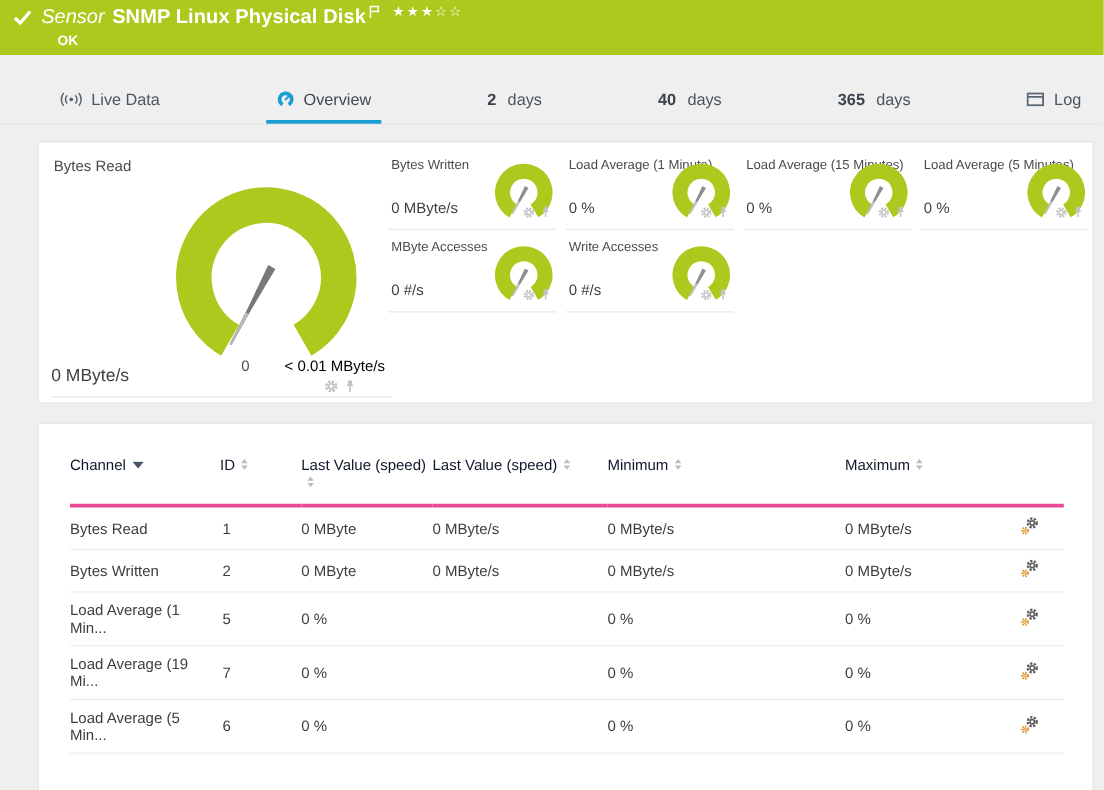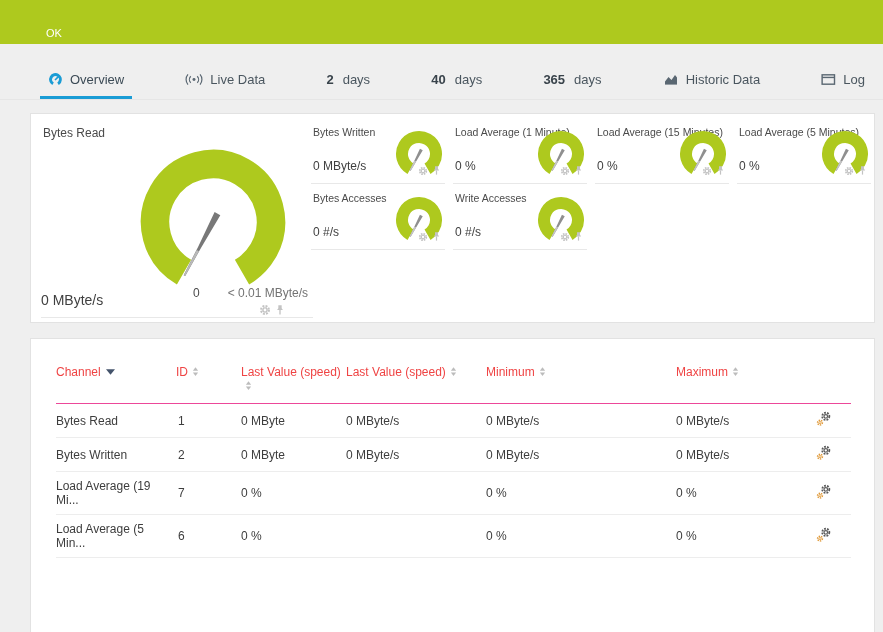--- a/index.html
+++ b/index.html
@@ -7,21 +7,21 @@
        font-family:"Liberation Sans",sans-serif;-webkit-font-smoothing:antialiased;}
 
   
   .topbar{position:absolute;left:0;top:0;right:0;height:44px;background:#aec91e;}
   .tb-line{position:absolute;left:10px;top:5px;display:flex;align-items:center;color:#fff;}
   .tb-check{display:flex;margin-right:7px;}
   .kind{font-style:italic;font-size:16px;margin-right:6px;}
   .title{font-weight:bold;font-size:16px;letter-spacing:.1px;}
   .flag{display:flex;margin:-10px 0 0 2px;}
   .stars{font-size:11px;letter-spacing:1.5px;margin:-10px 0 0 10px;color:#fff;}
-  .status-ok{position:absolute;left:46px;top:27px;color:#fff;font-weight:normal;font-size:11px;}
+  .status-ok{position:absolute;left:46px;top:27px;color:#fff;font-weight:bold;font-size:11px;}
 
   
   .tabs{position:absolute;left:0;top:62px;right:0;height:38px;display:flex;
         justify-content:space-between;align-items:stretch;padding:0 10px 0 40px;
         box-sizing:border-box;border-bottom:1px solid #e6e6e6;}
   .tab{display:flex;align-items:center;gap:7px;padding:0 8px;font-size:13px;color:#4a565f;
        border-bottom:3px solid transparent;cursor:pointer;white-space:nowrap;}
   .tab .ic{display:flex;color:#5a6772;}
   .tab.active{border-bottom-color:#1a9cd5;color:#3b4a55;}
   .tab.active .ic{color:#1a9cd5;}
@@ -29,99 +29,105 @@
 
   
   .panel{position:absolute;background:#fff;border:1px solid #e2e2e2;box-sizing:border-box;}
   .panel-gauges{left:30px;top:113px;width:845px;height:210px;}
   .panel-table{left:30px;top:338px;width:845px;height:300px;}
 
   
   .bg-label{position:absolute;left:12px;top:12px;font-size:12px;color:#4a4a4a;}
   .bg-svg{position:absolute;left:106px;top:32px;}
   .bg-scale-min{position:absolute;left:162px;top:172px;font-size:12px;color:#4a4a4a;}
-  .bg-scale-max{position:absolute;right:566px;top:172px;font-size:12px;color:#737373;}
+  .bg-scale-max{position:absolute;right:566px;top:172px;font-size:12px;color:#000000;}
   .bg-value{position:absolute;left:10px;top:178px;font-size:14px;color:#3f3f3f;}
   .icon-row{display:flex;gap:4px;align-items:center;color:#c3c3c3;}
   .bg-icons{position:absolute;left:228px;top:188px;}
   .bg-sep{position:absolute;left:10px;top:203px;width:272px;border-bottom:1px solid #e8e8e8;}
 
   
   .sg-grid{position:absolute;left:280px;top:4px;width:560px;display:grid;
            grid-template-columns:repeat(4,1fr);column-gap:8px;}
   .sg-cell{position:relative;height:65px;border-bottom:1px solid #e8e8e8;}
   .sg-label{position:absolute;left:2px;top:8px;font-size:10.5px;color:#4a4a4a;white-space:nowrap;}
   .sg-svg{position:absolute;right:2px;top:12px;}
   .sg-value{position:absolute;left:2px;bottom:10px;font-size:12px;color:#3f3f3f;}
   .sg-icons{position:absolute;right:4px;bottom:3px;}
 
   
   .chan-table{margin:26px 25px 0;border-collapse:collapse;table-layout:fixed;width:795px;
               font-size:12px;color:#3d3d3d;}
-  .chan-table th{font-weight:normal;color:#ef4444;padding:0 0 10px;vertical-align:top;
-                 border-bottom:1px solid #ec4899;font-size:12px;}
+  .chan-table th{font-weight:normal;color:#0f172a;padding:0 0 10px;vertical-align:top;
+                 border-bottom:3px solid #ec4899;font-size:12px;}
   .h-ch{text-align:left;}
   .h-c{text-align:left;}
   .chan-table td{border-bottom:1px solid #ededed;padding:7px 0;height:13px;}
   .c-ch{text-align:left;}
   .c-id{text-align:left;padding-left:2px !important;}
   .c-num{text-align:left;}
   .c-edit{text-align:center;}
   .sort{margin-left:4px;vertical-align:-1px;}
   .caret{margin-left:5px;vertical-align:1px;}
   .editic{display:inline-flex;cursor:pointer;}
   .g-dark{color:#5a5a5a;}
   .g-orange{color:#e09a3a;}
 </style>
 </head>
 <body>
 
 <div class="topbar">
+  <div class="tb-line">
+    <span class="tb-check">
+      <svg width="16" height="14" viewBox="0 0 18 16">
+          <path d="M2,8.5 L7,13 L16,2.5" fill="none" stroke="#fff" stroke-width="3"></path>
+        </svg>
+    </span>
+    <span class="kind">Sensor</span>
+    <span class="title">SNMP Linux Physical Disk</span>
+    <span class="flag">
+      <svg width="9" height="11" viewBox="0 0 10 12">
+          <path d="M1.5,0.5 V11.5 M1.5,1.2 H8.5 V5.6 H1.5" fill="none" stroke="#fff" stroke-width="1.3"></path>
+        </svg>
+    </span>
+    <span class="stars"><span>★★★</span><span>☆☆</span></span>
+  </div>
   <div class="status-ok">OK</div>
 </div>
 
 <div class="tabs">
+  <div class="tab">
+    <span class="ic">
+      <svg width="18" height="13" viewBox="-9 -7 18 14">
+          <circle r="1.6" fill="currentColor"></circle>
+          <path d="M-3.5,-3.5 a5,5 0 0 0 0,7 M3.5,-3.5 a5,5 0 0 1 0,7 M-6.5,-5.5 a8.5,8.5 0 0 0 0,11 M6.5,-5.5 a8.5,8.5 0 0 1 0,11" stroke="currentColor" fill="none" stroke-width="1.3"></path>
+        </svg>
+    </span>
+    <span class="lbl">Live Data</span>
+  </div>
   <div class="tab active">
     <span class="ic">
       <svg width="15" height="15" viewBox="-8 -8 16 16">
           <circle r="5.2" fill="none" stroke="currentColor" stroke-width="3.2" pathLength="360" stroke-dasharray="300 60" transform="rotate(120)"></circle>
           <line x1="-0.5" y1="0.5" x2="3.4" y2="-3.4" stroke="currentColor" stroke-width="1.7"></line>
         </svg>
     </span>
     <span class="lbl">Overview</span>
   </div>
   <div class="tab">
-    <span class="ic">
-      <svg width="18" height="13" viewBox="-9 -7 18 14">
-          <circle r="1.6" fill="currentColor"></circle>
-          <path d="M-3.5,-3.5 a5,5 0 0 0 0,7 M3.5,-3.5 a5,5 0 0 1 0,7 M-6.5,-5.5 a8.5,8.5 0 0 0 0,11 M6.5,-5.5 a8.5,8.5 0 0 1 0,11" stroke="currentColor" fill="none" stroke-width="1.3"></path>
-        </svg>
-    </span>
-    <span class="lbl">Live Data</span>
-  </div>
-  <div class="tab">
     <b>2</b>
     <span class="lbl">days</span>
   </div>
   <div class="tab">
     <b>40</b>
     <span class="lbl">days</span>
   </div>
   <div class="tab">
     <b>365</b>
     <span class="lbl">days</span>
-  </div>
-  <div class="tab">
-    <span class="ic">
-      <svg width="16" height="14" viewBox="0 0 16 14">
-          <path d="M2,11 L2,9.5 L5.5,5 L8.5,8 L12,3 L14,5.5 L14,11 Z" fill="currentColor"></path>
-          <rect x="2" y="11" width="12" height="1.6" fill="currentColor"></rect>
-        </svg>
-    </span>
-    <span class="lbl">Historic Data</span>
   </div>
   <div class="tab">
     <span class="ic">
       <svg width="15" height="13" viewBox="0 0 16 13">
           <rect x="1.2" y="1.5" width="13.2" height="10" fill="none" stroke="currentColor" stroke-width="1.5"></rect>
           <line x1="1.2" y1="4.3" x2="14.4" y2="4.3" stroke="currentColor" stroke-width="1.5"></line>
         </svg>
     </span>
     <span class="lbl">Log</span>
   </div>
@@ -238,21 +244,21 @@
               <circle r="5.2" fill="none" stroke="currentColor" stroke-width="2.8" stroke-dasharray="2.5 1.6"></circle>
               <circle r="2.8" fill="none" stroke="currentColor" stroke-width="1.9"></circle>
             </svg></span>
         <span><svg width="9" height="11" viewBox="0 0 12 14">
               <path d="M2.5,7 L9.5,7 L8,4.8 L8,1.4 L4,1.4 L4,4.8 Z" fill="currentColor"></path>
               <line x1="6" y1="7" x2="6" y2="12.5" stroke="currentColor" stroke-width="1.6"></line>
             </svg></span>
       </div>
     </div>
     <div class="sg-cell">
-      <div class="sg-label">Bytes Accesses</div>
+      <div class="sg-label">MByte Accesses</div>
       <svg class="sg-svg" width="48" height="48" viewBox="-24 -24 48 48">
         <circle r="17" fill="none" stroke="#aec91e" stroke-width="12" pathLength="360" stroke-dasharray="300 60" transform="rotate(120)"></circle>
         <g transform="rotate(118)">
             <polygon points="-5,1.6 10,0.9 19,0.5 19,-0.5 10,-0.9 -5,-1.6" fill="#8f8f8f"></polygon>
             <polygon points="8,1 19,0.5 19,-0.5 8,-1" fill="#c6c6c6"></polygon>
           </g>
       </svg>
       <div class="sg-value">0 #/s</div>
       <div class="icon-row sg-icons">
         <span><svg width="10" height="10" viewBox="-8 -8 16 16">
@@ -363,55 +369,75 @@
                   <circle r="2" fill="none" stroke="currentColor" stroke-width="1.4"></circle>
                 </g>
                 <g class="g-orange" transform="translate(4.5,13)">
                   <circle r="2.7" fill="none" stroke="currentColor" stroke-width="1.7" stroke-dasharray="1.5 1"></circle>
                   <circle r="1.2" fill="none" stroke="currentColor" stroke-width="1"></circle>
                 </g>
               </svg>
             </span></td>
       </tr>
       <tr>
-        <td class="c-ch">Load Average (19 Mi...</td>
-        <td class="c-id">7</td>
+        <td class="c-ch">Load Average (1 Min...</td>
+        <td class="c-id">5</td>
         <td class="c-num">0 %</td>
         <td class="c-num"></td>
         <td class="c-num">0 %</td>
         <td class="c-num">0 %</td>
         <td class="c-edit"><span class="editic">
               <svg width="16" height="16" viewBox="0 0 18 18">
                 <g class="g-dark" transform="translate(11,6)">
                   <circle r="4" fill="none" stroke="currentColor" stroke-width="2.1" stroke-dasharray="2 1.3"></circle>
                   <circle r="2" fill="none" stroke="currentColor" stroke-width="1.4"></circle>
                 </g>
                 <g class="g-orange" transform="translate(4.5,13)">
                   <circle r="2.7" fill="none" stroke="currentColor" stroke-width="1.7" stroke-dasharray="1.5 1"></circle>
                   <circle r="1.2" fill="none" stroke="currentColor" stroke-width="1"></circle>
                 </g>
               </svg>
             </span></td>
       </tr>
       <tr>
-        <td class="c-ch">Load Average (5 Min...</td>
-        <td class="c-id">6</td>
+        <td class="c-ch">Load Average (19 Mi...</td>
+        <td class="c-id">7</td>
         <td class="c-num">0 %</td>
         <td class="c-num"></td>
         <td class="c-num">0 %</td>
         <td class="c-num">0 %</td>
         <td class="c-edit"><span class="editic">
               <svg width="16" height="16" viewBox="0 0 18 18">
                 <g class="g-dark" transform="translate(11,6)">
                   <circle r="4" fill="none" stroke="currentColor" stroke-width="2.1" stroke-dasharray="2 1.3"></circle>
                   <circle r="2" fill="none" stroke="currentColor" stroke-width="1.4"></circle>
                 </g>
                 <g class="g-orange" transform="translate(4.5,13)">
                   <circle r="2.7" fill="none" stroke="currentColor" stroke-width="1.7" stroke-dasharray="1.5 1"></circle>
                   <circle r="1.2" fill="none" stroke="currentColor" stroke-width="1"></circle>
                 </g>
               </svg>
             </span></td>
       </tr>
+      <tr>
+        <td class="c-ch">Load Average (5 Min...</td>
+        <td class="c-id">6</td>
+        <td class="c-num">0 %</td>
+        <td class="c-num"></td>
+        <td class="c-num">0 %</td>
+        <td class="c-num">0 %</td>
+        <td class="c-edit"><span class="editic">
+              <svg width="16" height="16" viewBox="0 0 18 18">
+                <g class="g-dark" transform="translate(11,6)">
+                  <circle r="4" fill="none" stroke="currentColor" stroke-width="2.1" stroke-dasharray="2 1.3"></circle>
+                  <circle r="2" fill="none" stroke="currentColor" stroke-width="1.4"></circle>
+                </g>
+                <g class="g-orange" transform="translate(4.5,13)">
+                  <circle r="2.7" fill="none" stroke="currentColor" stroke-width="1.7" stroke-dasharray="1.5 1"></circle>
+                  <circle r="1.2" fill="none" stroke="currentColor" stroke-width="1"></circle>
+                </g>
+              </svg>
+            </span></td>
+      </tr>
 
     </tbody>
   </table>
 </div>
 
 </body></html>

